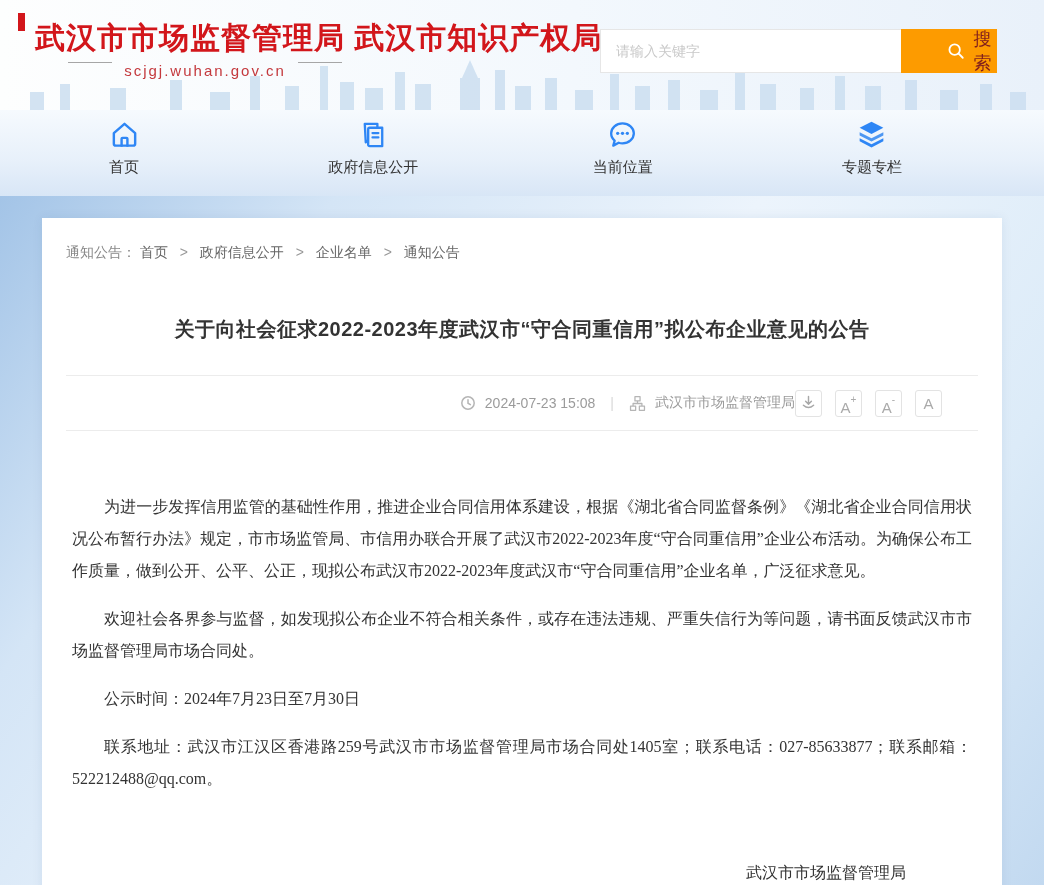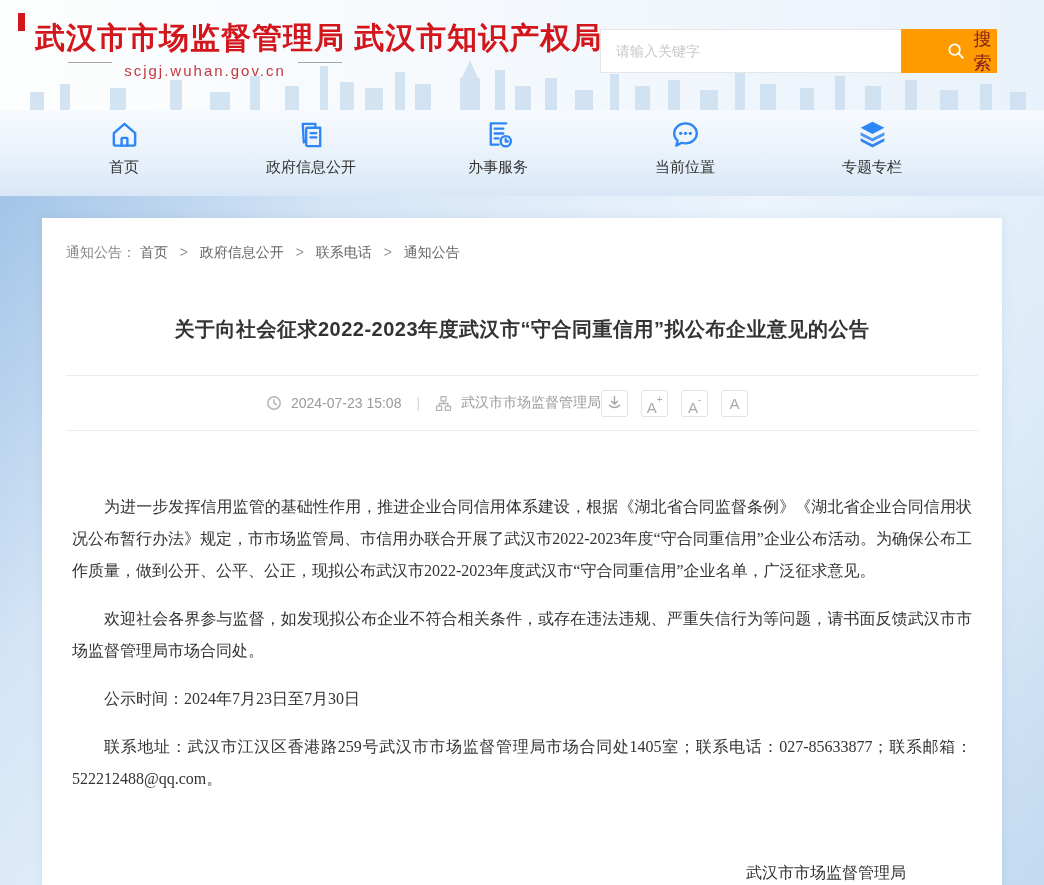--- a/index.html
+++ b/index.html
@@ -31,21 +31,21 @@
   .panel{width:960px;min-height:667px;margin:0 auto;position:relative;top:22px;background:#fff;box-shadow:0 0 10px rgba(30,60,120,.08);}
 
   .breadcrumb{padding:26px 24px 0;font-size:14px;color:#888;}
   .breadcrumb a{color:#666;text-decoration:none;cursor:pointer;}
   .crumb-sep{margin:0 8px;color:#999;}
 
   .article-title{margin:54px 40px 16px;text-align:center;font-size:20px;font-weight:bold;color:#333;letter-spacing:.5px;}
 
   .divider{margin:32px 24px 0;border:none;border-top:1px solid #ececec;height:0;}
 
-  .meta-row{margin:0 24px;height:54px;display:flex;align-items:center;justify-content:center;padding:0 12px 0 6px;}
+  .meta-row{margin:0 24px;height:54px;display:flex;align-items:center;justify-content:flex-end;padding:0 12px 0 6px;}
   .meta-left{display:flex;align-items:center;color:#9b9b9b;font-size:14px;gap:9px;}
   .meta-sep{color:#d8d8d8;margin:0 6px;}
   .meta-right{display:flex;gap:13px;padding-right:24px;}
   .tool-btn{width:27px;height:27px;border:1px solid #e3e3e3;border-radius:3px;background:#fff;color:#aaa;font-size:15px;line-height:25px;text-align:center;cursor:pointer;padding:0;position:relative;font-family:"Liberation Sans","DejaVu Sans",sans-serif;}
   .tool-btn sup{font-size:10px;position:relative;top:-4px;left:0px;}
 
   .article-body{margin:60px 14px 0;font-family:"Liberation Serif","DejaVu Serif",serif;font-size:16px;line-height:32px;color:#333;text-align:justify;}
   .article-body p{margin:16px;text-indent:2em;}
 
   .signature{margin-top:62px;text-align:right;padding-right:68px;font-family:"Liberation Serif","DejaVu Serif",serif;font-size:16px;line-height:32px;color:#333;}
@@ -134,31 +134,20 @@
           <svg width="31" height="31" viewBox="0 0 32 32" fill="none" stroke="#2e86f5" stroke-width="2.4" stroke-linejoin="round" stroke-linecap="round">
             <path d="M7 5 h13 v19 l-2-1.6 -2 1.6 -2-1.6 -2 1.6 -2-1.6 -2 1.6 Z" fill="#ecf3fb"></path>
             <path d="M12 9 h13 v19 H12 a1.5 1.5 0 0 1 -1.5 -1.5 V10.5 A1.5 1.5 0 0 1 12 9 Z" fill="#ecf3fb"></path>
             <path d="M15 14.5 h6 M15 19 h6"></path>
           </svg>
         </span>
         <div class="nav-label">政府信息公开</div>
       </div>
       <div class="nav-item">
         <span class="nav-icon">
-          <svg width="31" height="31" viewBox="0 0 32 32" fill="none" stroke="#2e86f5" stroke-width="2.4" stroke-linejoin="round" stroke-linecap="round">
-            <path d="M8 4.5 h16 M8 4.5 v22 h8"></path>
-            <path d="M12 10 h9 M12 15 h9 M12 20 h4"></path>
-            <circle cx="23.5" cy="23" r="5.3" fill="#ecf3fb"></circle>
-            <path d="M23.5 20.6 v2.6 h2.2"></path>
-          </svg>
-        </span>
-        <div class="nav-label">办事服务</div>
-      </div>
-      <div class="nav-item">
-        <span class="nav-icon">
           <svg width="31" height="31" viewBox="0 0 32 32" fill="none">
             <path d="M16 4.5 c6.5 0 11.7 4.6 11.7 10.3 0 5.7-5.2 10.3-11.7 10.3-1.4 0-2.7-.2-3.9-.6 L6.5 27.5 l1.4-5.2 c-2.4-1.9-3.6-4.5-3.6-7.5 0-5.7 5.2-10.3 11.7-10.3 z" stroke="#2e86f5" stroke-width="2.4" stroke-linejoin="round"></path>
             <circle cx="11" cy="14.8" r="1.7" fill="#2e86f5"></circle>
             <circle cx="16" cy="14.8" r="1.7" fill="#2e86f5"></circle>
             <circle cx="21" cy="14.8" r="1.7" fill="#2e86f5"></circle>
           </svg>
         </span>
         <div class="nav-label">当前位置</div>
       </div>
       <div class="nav-item">
@@ -176,21 +165,21 @@
 
   <div class="backdrop">
     <main class="panel">
 
       <div class="breadcrumb">
         <span>通知公告：</span>
         <a>首页</a>
         <span class="crumb-sep">&gt;</span>
         <a>政府信息公开</a>
         <span class="crumb-sep">&gt;</span>
-        <a>联系电话</a>
+        <a>企业名单</a>
         <span class="crumb-sep">&gt;</span>
         <a>通知公告</a>
       </div>
 
       <h1 class="article-title">关于向社会征求2022-2023年度武汉市“守合同重信用”拟公布企业意见的公告</h1>
 
       <hr class="divider">
 
       <div class="meta-row">
         <div class="meta-left">

